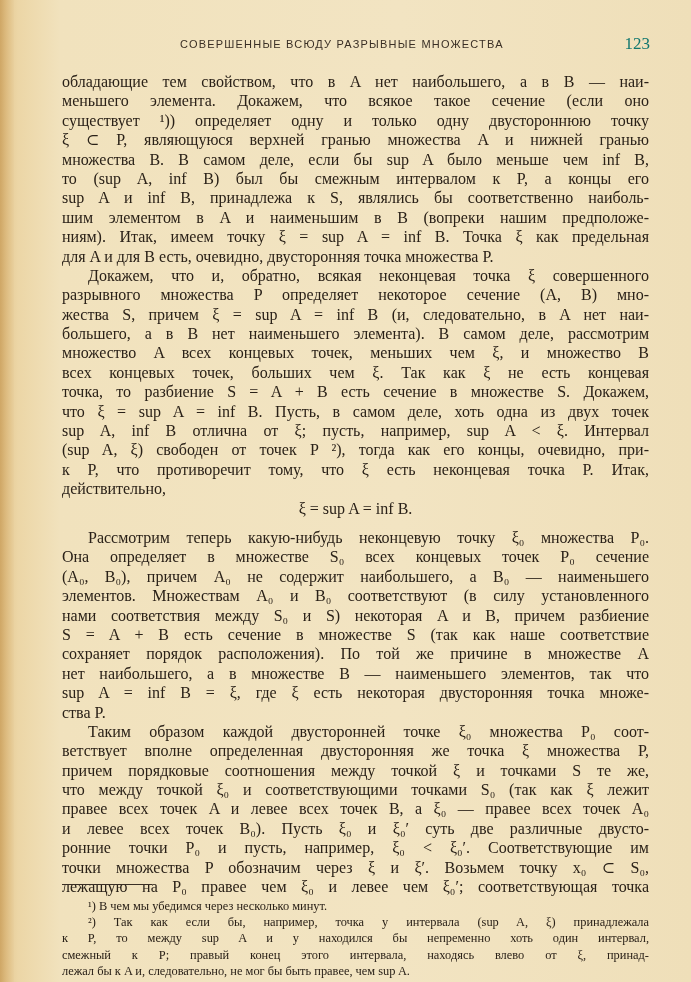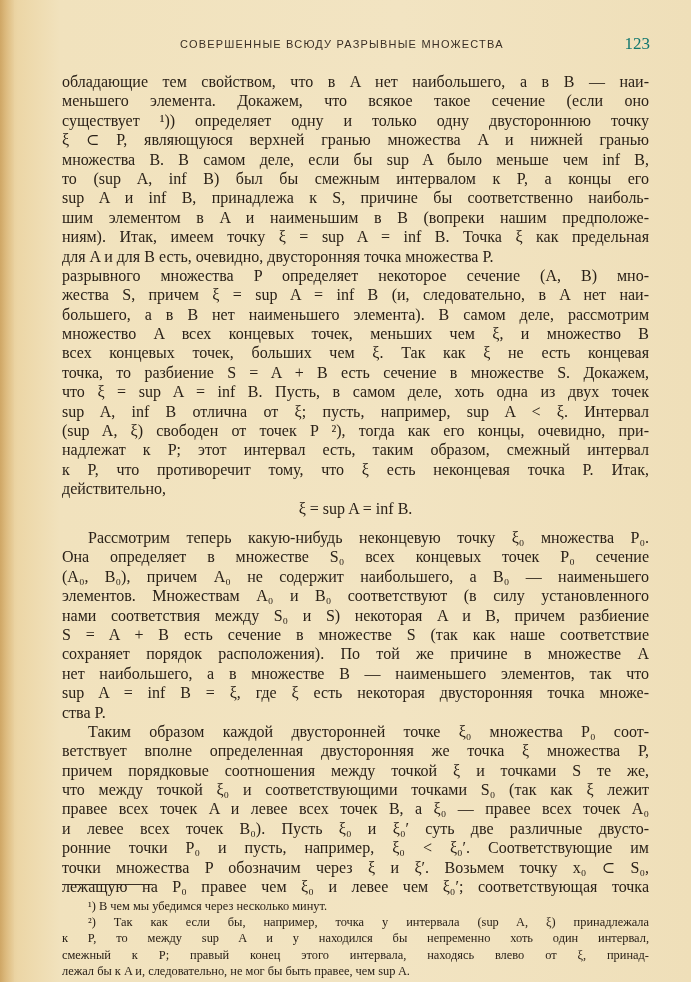--- a/index.html
+++ b/index.html
@@ -56,34 +56,34 @@
   <span class="page-number">123</span>
 </div>
 
 <div class="body">
   <span class="line">обладающие тем свойством, что в A нет наибольшего, а в B — наи-</span>
   <span class="line">меньшего элемента. Докажем, что всякое такое сечение (если оно</span>
   <span class="line">существует ¹)) определяет одну и только одну двустороннюю точку</span>
   <span class="line">ξ ⊂ P, являющуюся верхней гранью множества A и нижней гранью</span>
   <span class="line">множества B. В самом деле, если бы sup A было меньше чем inf B,</span>
   <span class="line">то (sup A, inf B) был бы смежным интервалом к P, а концы его</span>
-  <span class="line">sup A и inf B, принадлежа к S, причине бы соответственно наиболь-</span>
+  <span class="line">sup A и inf B, принадлежа к S, являлись бы соответственно наиболь-</span>
   <span class="line">шим элементом в A и наименьшим в B (вопреки нашим предположе-</span>
   <span class="line">ниям). Итак, имеем точку ξ = sup A = inf B. Точка ξ как предельная</span>
   <span class="line last">для A и для B есть, очевидно, двусторонняя точка множества P.</span>
+  <span class="line indent">Докажем, что и, обратно, всякая неконцевая точка ξ совершенного</span>
   <span class="line">разрывного множества P определяет некоторое сечение (A, B) мно-</span>
   <span class="line">жества S, причем ξ = sup A = inf B (и, следовательно, в A нет наи-</span>
   <span class="line">большего, а в B нет наименьшего элемента). В самом деле, рассмотрим</span>
   <span class="line">множество A всех концевых точек, меньших чем ξ, и множество B</span>
   <span class="line">всех концевых точек, больших чем ξ. Так как ξ не есть концевая</span>
   <span class="line">точка, то разбиение S = A + B есть сечение в множестве S. Докажем,</span>
   <span class="line">что ξ = sup A = inf B. Пусть, в самом деле, хоть одна из двух точек</span>
   <span class="line">sup A, inf B отлична от ξ; пусть, например, sup A &lt; ξ. Интервал</span>
   <span class="line">(sup A, ξ) свободен от точек P ²), тогда как его концы, очевидно, при-</span>
-  <span class="line">надлежат к P; этот интервал есть, таким образом, смежный интервал</span>
   <span class="line">к P, что противоречит тому, что ξ есть неконцевая точка P. Итак,</span>
   <span class="line last">действительно,</span>
   <span class="line center">ξ = sup A = inf B.</span>
   <div class="gap"></div>
   <span class="line indent">Рассмотрим теперь какую-нибудь неконцевую точку ξ₀ множества P₀.</span>
   <span class="line">Она определяет в множестве S₀ всех концевых точек P₀ сечение</span>
   <span class="line">(A₀, B₀), причем A₀ не содержит наибольшего, а B₀ — наименьшего</span>
   <span class="line">элементов. Множествам A₀ и B₀ соответствуют (в силу установленного</span>
   <span class="line">нами соответствия между S₀ и S) некоторая A и B, причем разбиение</span>
   <span class="line">S = A + B есть сечение в множестве S (так как наше соответствие</span>

